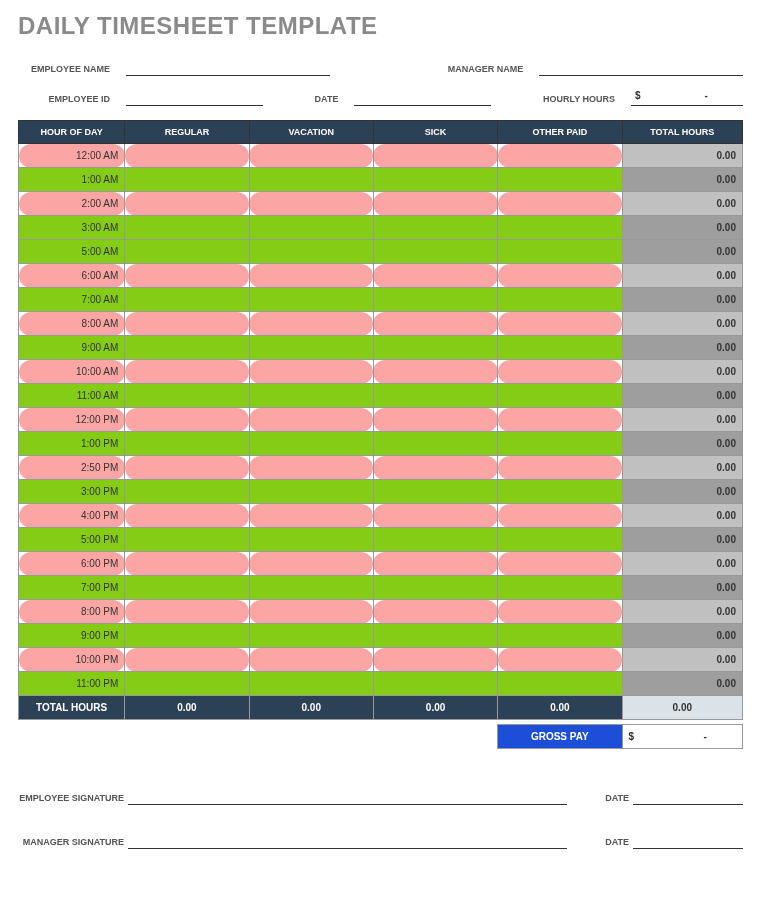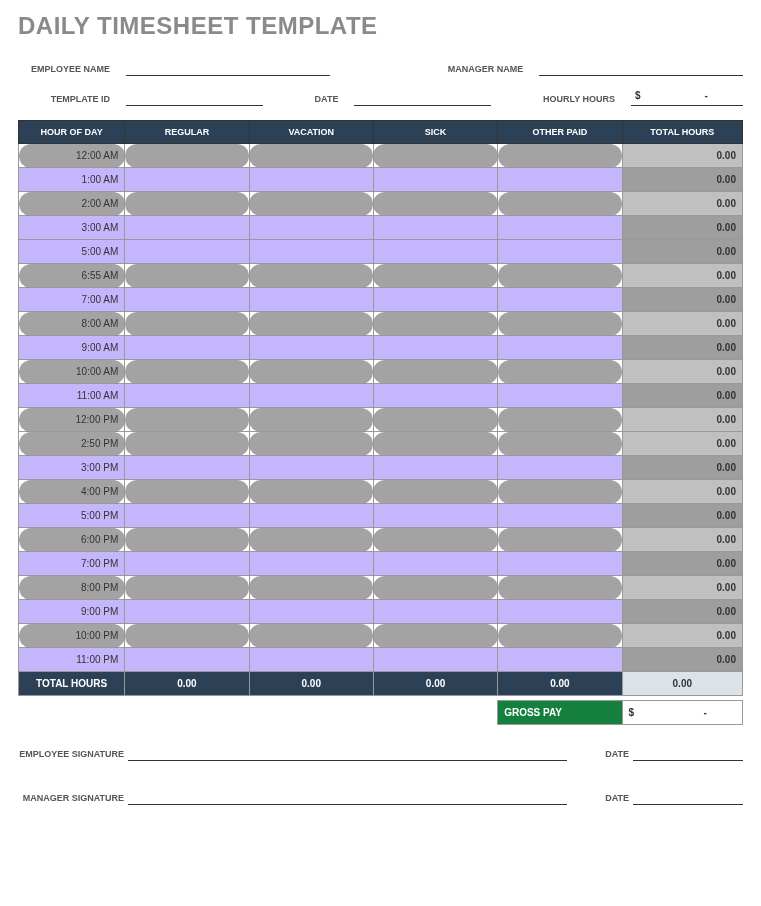--- a/index.html
+++ b/index.html
@@ -59,22 +59,22 @@
     border: 1px solid #999;
     height: 24px;
     padding: 0 6px;
     font-size: 10px;
   }
   .hour-cell {
     text-align: right;
     font-size: 10px;
     background: #fff;
   }
-  .row-odd .hour-cell, .row-odd .data-cell { background: #c4b5fd; }
-  .row-even .hour-cell, .row-even .data-cell { background: #a3a3a3; border-radius: 12px; }
+  .row-odd .hour-cell, .row-odd .data-cell { background: #84cc16; }
+  .row-even .hour-cell, .row-even .data-cell { background: #fca5a5; border-radius: 12px; }
   .total-cell {
     text-align: right;
     font-weight: bold;
   }
   .row-even .total-cell { background: #c0c0c0; }
   .row-odd .total-cell { background: #9e9e9e; }
   .footer-row td {
     background: #2c4156;
     color: #fff;
     font-weight: bold;
@@ -86,33 +86,33 @@
     text-align: center;
     color: #fff;
   }
   .footer-row td.footer-total {
     background: #dbe2e8;
     color: #333;
   }
   .gross-row { margin-top: 4px; }
   .gross-row td { border: 1px solid #333; }
   .gross-label {
-    background: #15803d;
+    background: #1d4ed8;
     color: #fff;
     font-weight: bold;
     font-size: 9px;
-    text-align: left;
+    text-align: center;
     height: 24px;
   }
   .gross-val {
     text-align: left;
     font-weight: bold;
     padding: 0 6px;
   }
-  .sig-block { margin-top: 20px; }
+  .sig-block { margin-top: 40px; }
   .sig-row {
     display: flex;
     align-items: flex-end;
     gap: 4px;
     margin-bottom: 28px;
   }
 </style>
 </head>
 <body>
 
@@ -125,21 +125,21 @@
   <div class="field-line" style="flex:1;"></div>
   <div style="width:40px;"></div>
   <div class="field-group" style="flex:0 0 auto;margin-left:46px;">
     <span class="field-label">MANAGER NAME</span>
   </div>
   <div class="field-line" style="flex:1;"></div>
 </div>
 
 <div class="field-row">
   <div class="field-group" style="flex:0 0 auto; width:92px; justify-content:flex-end;">
-    <span class="field-label">TEMPLATE ID</span>
+    <span class="field-label">EMPLOYEE ID</span>
   </div>
   <div class="field-line" style="flex:1;"></div>
   <div style="width:20px;"></div>
   <div class="field-group" style="flex:0 0 auto;">
     <span class="field-label">DATE</span>
   </div>
   <div class="field-line" style="flex:1;"></div>
   <div style="width:20px;"></div>
   <div class="field-group" style="flex:0 0 auto;">
     <span class="field-label">HOURLY HOURS</span>
@@ -201,21 +201,21 @@
       </tr>
       <tr class="row-odd">
         <td class="hour-cell">5:00 AM</td>
         <td class="data-cell"></td>
         <td class="data-cell"></td>
         <td class="data-cell"></td>
         <td class="data-cell"></td>
         <td class="total-cell">0.00</td>
       </tr>
       <tr class="row-even">
-        <td class="hour-cell">6:55 AM</td>
+        <td class="hour-cell">6:00 AM</td>
         <td class="data-cell"></td>
         <td class="data-cell"></td>
         <td class="data-cell"></td>
         <td class="data-cell"></td>
         <td class="total-cell">0.00</td>
       </tr>
       <tr class="row-odd">
         <td class="hour-cell">7:00 AM</td>
         <td class="data-cell"></td>
         <td class="data-cell"></td>
@@ -250,20 +250,28 @@
       <tr class="row-odd">
         <td class="hour-cell">11:00 AM</td>
         <td class="data-cell"></td>
         <td class="data-cell"></td>
         <td class="data-cell"></td>
         <td class="data-cell"></td>
         <td class="total-cell">0.00</td>
       </tr>
       <tr class="row-even">
         <td class="hour-cell">12:00 PM</td>
+        <td class="data-cell"></td>
+        <td class="data-cell"></td>
+        <td class="data-cell"></td>
+        <td class="data-cell"></td>
+        <td class="total-cell">0.00</td>
+      </tr>
+      <tr class="row-odd">
+        <td class="hour-cell">1:00 PM</td>
         <td class="data-cell"></td>
         <td class="data-cell"></td>
         <td class="data-cell"></td>
         <td class="data-cell"></td>
         <td class="total-cell">0.00</td>
       </tr>
       <tr class="row-even">
         <td class="hour-cell">2:50 PM</td>
         <td class="data-cell"></td>
         <td class="data-cell"></td>

